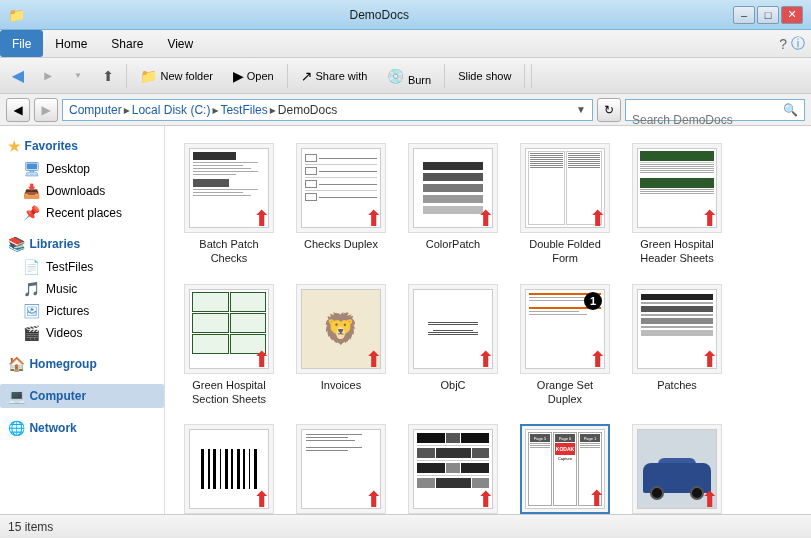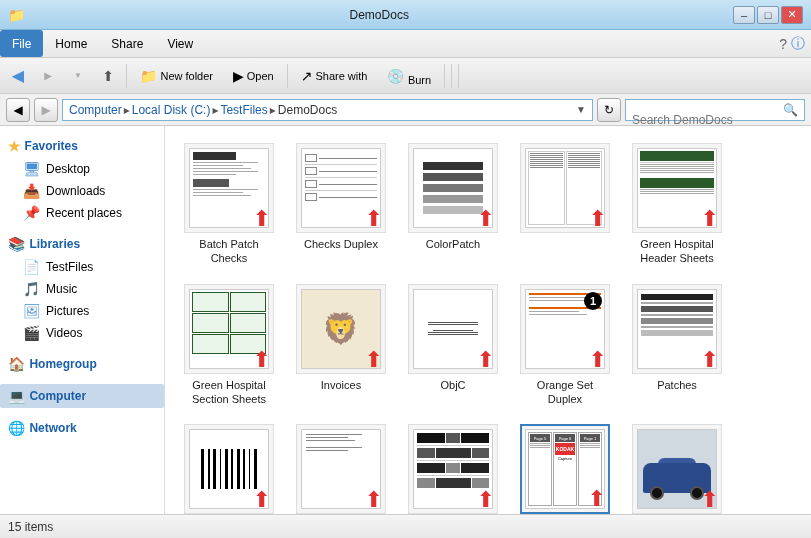--- a/index.html
+++ b/index.html
@@ -296,20 +296,23 @@
   <div class="tb-sep"></div>
   <div style="display:flex;align-items:center;padding:0 8px;height:28px;border:1px solid transparent;border-radius:3px;cursor:pointer;gap:3px;font-size:12px;">
     <span style="font-size:14px;">↗</span>
     <span style="font-size:11px;">Share with</span>
   </div>
   <div style="display:flex;align-items:center;padding:0 8px;height:28px;border:1px solid transparent;border-radius:3px;cursor:pointer;gap:3px;font-size:12px;">
     <span style="font-size:14px;">💿</span>
     <span style="font-size:11px;margin-top:9px;">Burn</span>
   </div>
   <div class="tb-sep"></div>
+  <div style="display:flex;align-items:center;padding:0 8px;height:28px;border:1px solid transparent;border-radius:3px;cursor:pointer;gap:3px;font-size:12px;">
+    <span style="font-size:11px;">Slide show</span>
+  </div>
   <div class="tb-sep"></div>
   <div class="tb-sep"></div>
 </div>
 
 <div class="address-bar">
   <div class="nav-btn">◀</div>
   <div class="nav-btn" style="color:#aaa;">▶</div>
   <div class="address-path">
     <span>Computer</span>
     <span style="color:#555; margin:0 2px;">▸</span>
@@ -481,20 +484,21 @@
               <div style="height:1px; background:#888;"></div>
                 <div style="height:1px; background:#888;"></div>
               <div style="height:1px; background:#888;"></div>
                 <div style="height:1px; background:#888;"></div>
               <div style="height:1px; background:#888;"></div>
                 <div style="height:1px; background:#888;"></div>
             </div>
           </div>
           <div class="pdf-overlay"><span class="pdf-arrow" style="color:#e03030; font-size:22px;">⬆</span></div>
         </div>
+        <div class="file-name">Double Folded<br>Form</div>
       </div>
 
       <div class="file-item">
         <div class="file-thumb">
           <div style="width:80px; height:80px; background:white; border:1px solid #ccc; padding:2px; display:flex; flex-direction:column; gap:1px;">
             <div style="height:10px; background:#2a5a2a;"></div>
             <div style="height:1px; background:#ccc;"></div>
             <div style="height:1px; background:#aaa;"></div>
             <div style="height:1px; background:#aaa;"></div>
             <div style="height:1px; background:#aaa;"></div>

